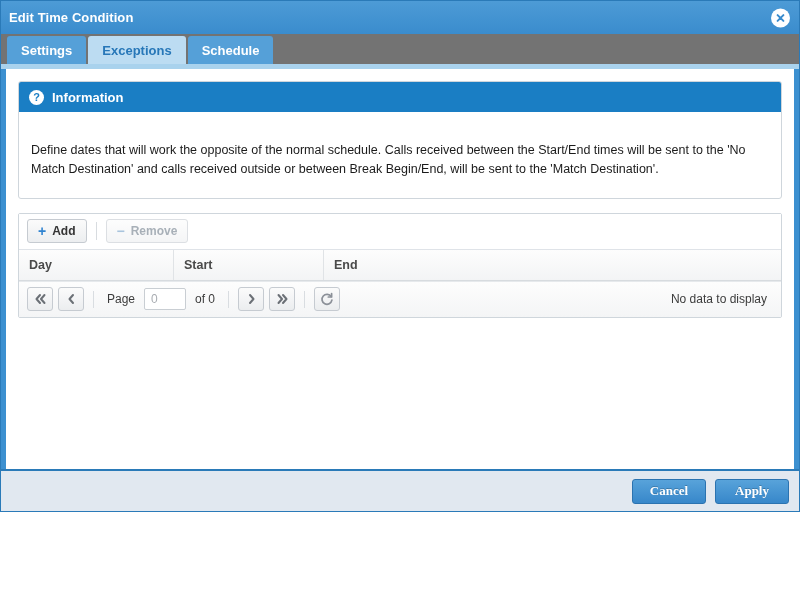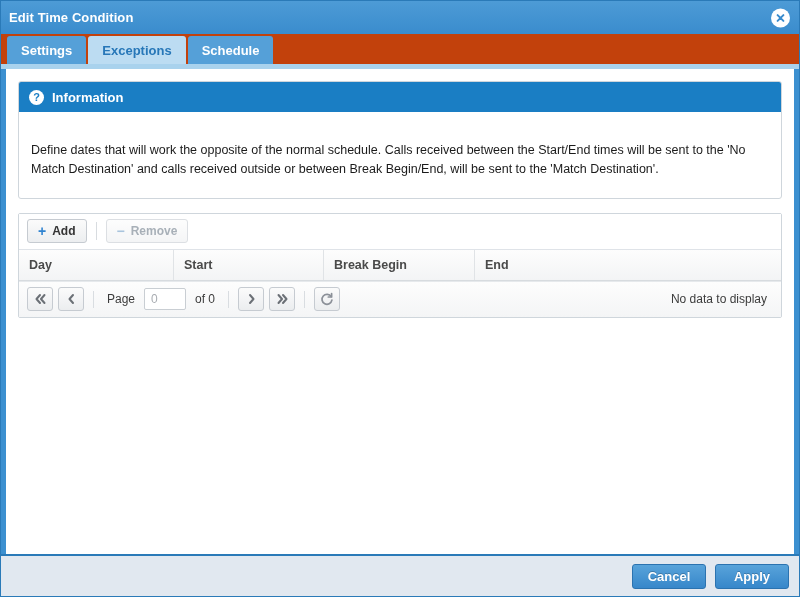--- a/index.html
+++ b/index.html
@@ -8,21 +8,21 @@
     margin: 0; padding: 0;
     width: 800px; height: 597px;
     font-family: "Liberation Sans", sans-serif;
     background: #ffffff;
     overflow: hidden;
   }
 
   .dialog {
     position: absolute;
     left: 0; top: 0;
-    width: 800px; height: 597px;
+    width: 800px; height: 512px;
     background: #3c90d0;
     border: 1px solid #2a7ab8;
     display: flex;
     flex-direction: column;
   }
 
   
   .titlebar {
     height: 33px;
     flex: 0 0 33px;
@@ -50,21 +50,21 @@
     align-items: center;
     justify-content: center;
     cursor: pointer;
   }
   .close-icon svg { display: block; }
 
   
   .tabstrip {
     flex: 0 0 30px;
     height: 30px;
-    background: #c2410c;
+    background: #737373;
     display: flex;
     align-items: flex-end;
     padding-left: 6px;
     gap: 2px;
   }
   .tab {
     height: 28px;
     padding: 0 14px;
     display: flex;
     align-items: center;
@@ -283,20 +283,21 @@
     align-items: center;
     justify-content: center;
     font-size: 13px;
     font-weight: bold;
     color: #ffffff;
     background: linear-gradient(to bottom, #58a3da 0%, #3787ca 100%);
     border: 1px solid #2b73b0;
     border-radius: 3px;
     cursor: pointer;
     text-shadow: 0 -1px 0 rgba(0,0,0,0.22);
+    font-family: Liberation Serif, serif;
   }
 </style>
 </head>
 <body>
 
 <div class="dialog">
 
   <div class="titlebar">
     <div class="titlebar-title">Edit Time Condition</div>
     <div class="close-icon">
@@ -342,23 +343,20 @@
           <span>Remove</span>
         </div>
       </div>
 
       <div class="grid-head">
         <div class="col col-0">
           <span>Day</span>
         </div>
         <div class="col col-1">
           <span>Start</span>
-        </div>
-        <div class="col col-2">
-          <span>Break Begin</span>
         </div>
         <div class="col col-4">
           <span>End</span>
         </div>
       </div>
 
       <div class="grid-pager">
         <div class="pg-btn">
           <svg width="13" height="12" viewBox="0 0 13 12" aria-hidden="true">
             <path d="M6 2 L2.5 6 L6 10 M10.5 2 L7 6 L10.5 10" fill="none" stroke="#6b7076" stroke-width="2" stroke-linecap="round" stroke-linejoin="round"></path>

